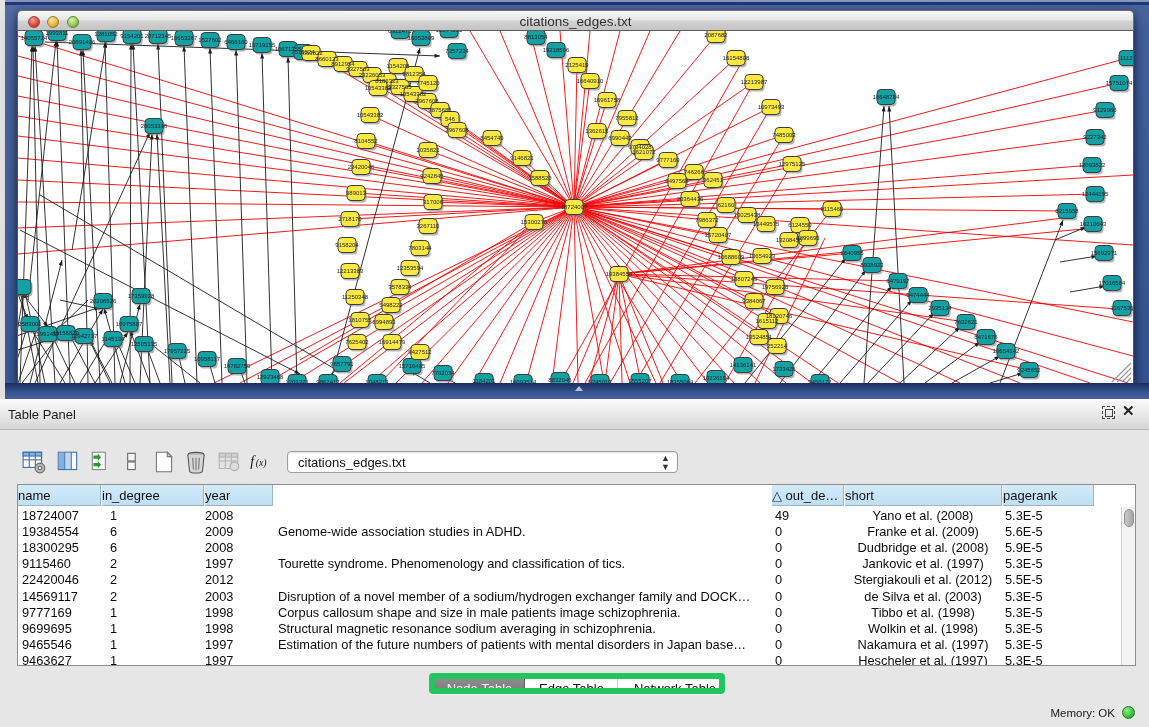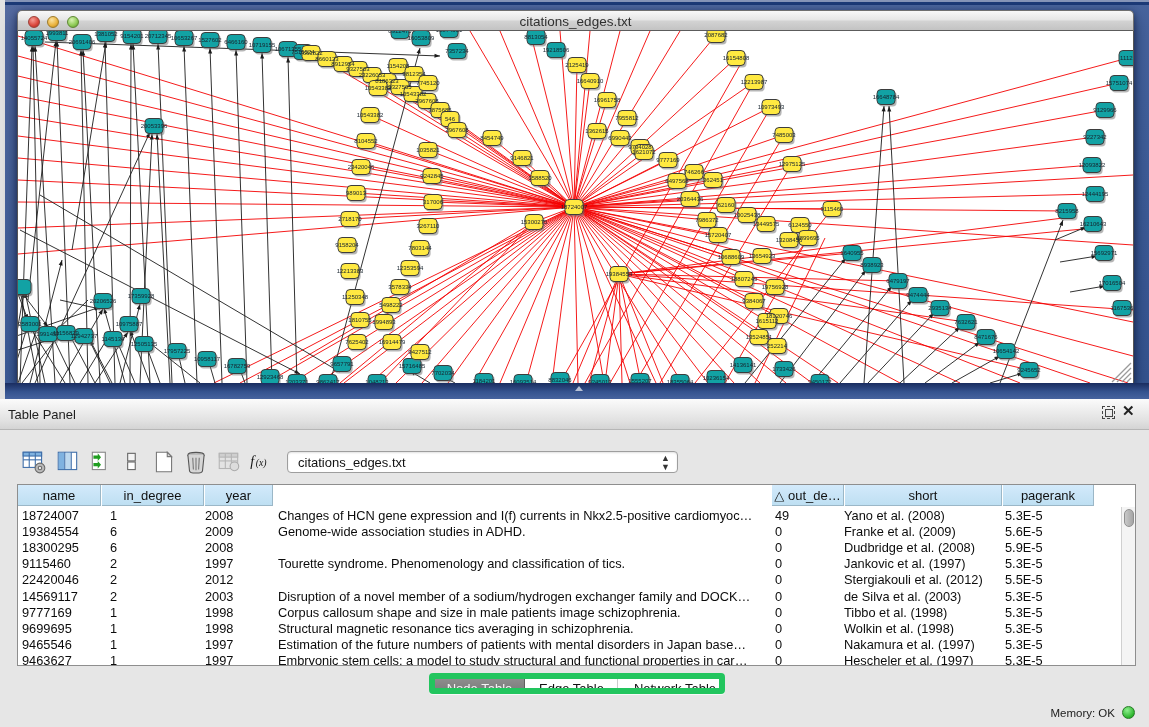--- a/index.html
+++ b/index.html
@@ -25,25 +25,25 @@
 #phead{position:absolute;left:0;top:0;width:1149px;height:31px;background:linear-gradient(#fbfbfb,#e2e2e2 70%,#d4d4d4);border-bottom:1px solid #b6b6b6}
 #phead .pt{position:absolute;left:8px;top:8px;font-size:13px;color:#1e1e1e}
 #phead .fl{position:absolute;left:1102px;top:7px;width:13px;height:13px;border:1px dashed #444}
 #phead .fl:before{content:"";position:absolute;left:2px;top:2px;width:6px;height:6px;border:1px solid #444}
 #phead .cx{position:absolute;left:1122px;top:3px;font-size:15px;font-weight:bold;color:#222}
 .tbico{position:absolute;top:449px;width:26px;height:26px}
 #combo{position:absolute;left:287px;top:451px;width:391px;height:22px;background:#fff;border:1px solid #9e9e9e;border-radius:4px;box-shadow:inset 0 1px 2px rgba(0,0,0,.12)}
 #combo .txt{position:absolute;left:10px;top:3px;font-size:13px;color:#111}
 #combo .arr{position:absolute;right:7px;top:2px;font-size:9px;color:#333;line-height:9px}
 #tbl{position:absolute;left:17px;top:484px;width:1119px;height:182px;background:#fff;border:1px solid #8e8e8e;overflow:hidden}
-.th{position:absolute;top:0;height:21px;background:linear-gradient(#d3eafb,#bedff2);border-right:1px solid #9bb7c7;border-bottom:1px solid #9bb7c7;font-size:13px;color:#111;text-align:center;line-height:21px}
+.th{position:absolute;top:0;height:21px;background:linear-gradient(#d3eafb,#bedff2);border-right:1px solid #9bb7c7;border-bottom:1px solid #9bb7c7;font-size:13px;color:#111;text-align:left;line-height:21px}
 .trow{position:absolute;left:0;width:1119px;height:16.1px;font-size:12.8px;color:#0c0c0c;white-space:nowrap}
 .trow span{position:absolute;top:0;line-height:16px;overflow:hidden}
 .c1{left:4px;width:78px}.c2{left:92px;width:100px}.c3{left:187px;width:66px}
-.c4{left:260px;width:492px}.c5{left:757px;width:68px}.c6{left:826px;width:158px;}
+.c4{left:260px;width:492px}.c5{left:757px;width:68px}.c6{left:826px;width:158px;text-align:center}
 .c7{left:987px;width:100px}
 #vsb{position:absolute;left:1103px;top:22px;width:15px;height:159px;background:#f4f4f4;border-left:1px solid #d0d0d0}
 #vsb .thumb{position:absolute;left:2px;top:2px;width:10px;height:18px;background:linear-gradient(90deg,#c9c9c9,#a5a5a5);border-radius:5px;border:1px solid #909090}
 
 #tabs{position:absolute;left:429px;top:673px;width:296px;height:21px;border:6px solid #22c55e;border-radius:4px;background:#fff;overflow:hidden;box-shadow:0 1px 0 rgba(255,255,255,.7)}
 #tabs .seg{position:absolute;top:0;height:21px;font-size:13px;line-height:20px;text-align:center;color:#111}
 #tabs .sel{background:linear-gradient(#8d8d8d,#6f6f6f);color:#f5f5f5;border-right:1px solid #5f5f5f}
 #mem{position:absolute;left:0;top:703px;width:1149px;height:24px}
 #mem .mt{position:absolute;right:34px;top:4px;font-size:11.5px;color:#1a1a1a}
 #mem .dot{position:absolute;right:14px;top:3px;width:13px;height:13px;border-radius:50%;background:radial-gradient(circle at 38% 30%,#8ef08e,#2db52d 70%,#1f8c1f);border:1px solid #267a26}
@@ -925,21 +925,20 @@
   <div class="th" style="left:0;width:83px">name</div>
   <div class="th" style="left:84px;width:102px">in_degree</div>
   <div class="th" style="left:187px;width:68px">year</div>
   <div class="th" style="left:754px;width:72px">△ out_de…</div>
   <div class="th" style="left:827px;width:157px">short</div>
   <div class="th" style="left:985px;width:91px">pagerank</div>
 <div class="trow" style="top:23.0px">
       <span class="c1">18724007</span>
       <span class="c2">1</span>
       <span class="c3">2008</span>
-      <span class="c4">Changes of HCN gene expression and I(f) currents in Nkx2.5‑positive cardiomyoc…</span>
       <span class="c5">49</span>
       <span class="c6">Yano et al. (2008)</span>
       <span class="c7">5.3E-5</span>
     </div>
     <div class="trow" style="top:39.1px">
       <span class="c1">19384554</span>
       <span class="c2">6</span>
       <span class="c3">2009</span>
       <span class="c4">Genome‑wide association studies in ADHD.</span>
       <span class="c5">0</span>
@@ -986,39 +985,38 @@
       <span class="c3">1998</span>
       <span class="c4">Corpus callosum shape and size in male patients image schizophrenia.</span>
       <span class="c5">0</span>
       <span class="c6">Tibbo et al. (1998)</span>
       <span class="c7">5.3E-5</span>
     </div>
     <div class="trow" style="top:135.7px">
       <span class="c1">9699695</span>
       <span class="c2">1</span>
       <span class="c3">1998</span>
-      <span class="c4">Structural magnetic resonance tics averaging in schizophrenia.</span>
+      <span class="c4">Structural magnetic resonance sodium averaging in schizophrenia.</span>
       <span class="c5">0</span>
       <span class="c6">Wolkin et al. (1998)</span>
       <span class="c7">5.3E-5</span>
     </div>
     <div class="trow" style="top:151.8px">
       <span class="c1">9465546</span>
       <span class="c2">1</span>
       <span class="c3">1997</span>
       <span class="c4">Estimation of the future numbers of patients with mental disorders in Japan base…</span>
       <span class="c5">0</span>
       <span class="c6">Nakamura et al. (1997)</span>
       <span class="c7">5.3E-5</span>
     </div>
     <div class="trow" style="top:167.9px">
       <span class="c1">9463627</span>
       <span class="c2">1</span>
       <span class="c3">1997</span>
-      <span class="c4">Embryonic stem cells: a model to study structural and functional properties in car…</span>
       <span class="c5">0</span>
       <span class="c6">Hescheler et al. (1997)</span>
       <span class="c7">5.3E-5</span>
     </div>
   <div id="vsb">
       <div class="thumb"></div>
     </div>
 </div>
 <div id="tabs">
  <div class="seg sel" style="left:0;width:90px">Node Table</div>

